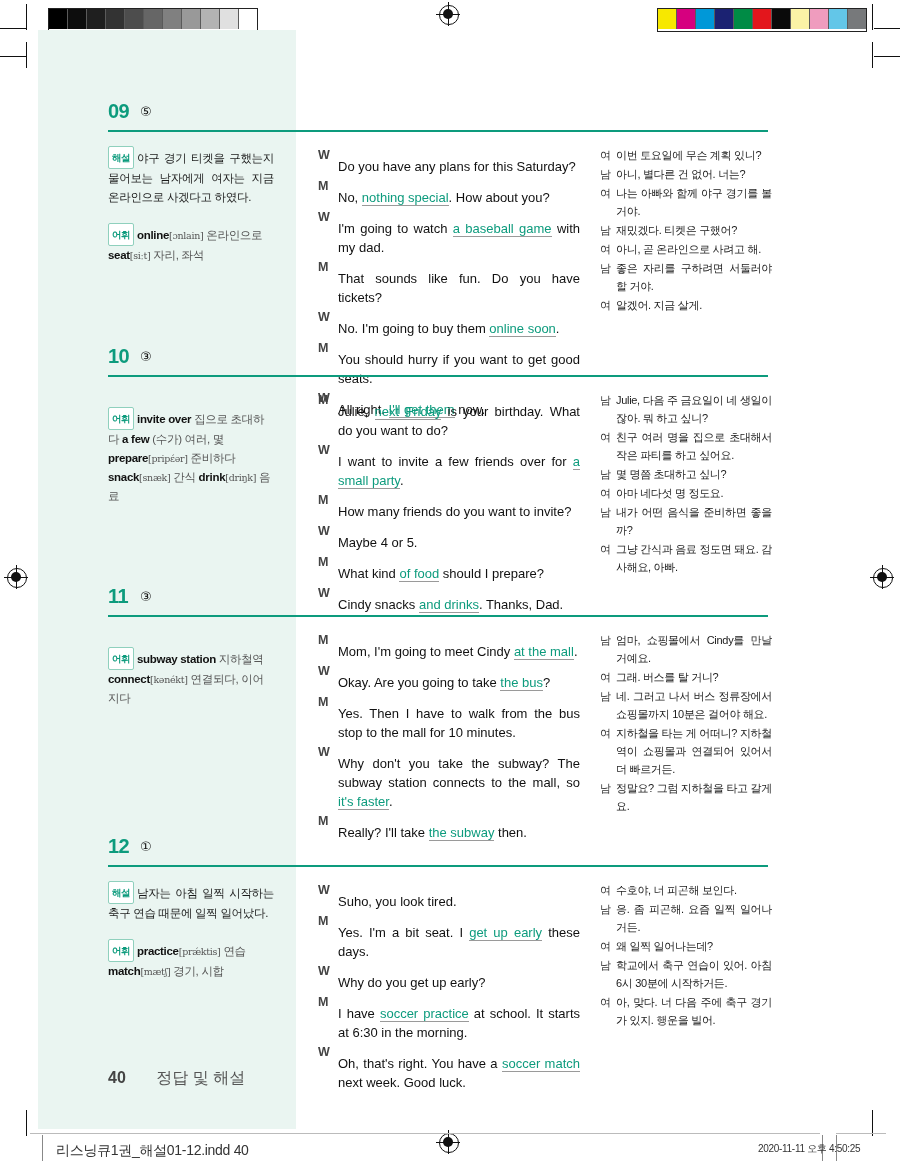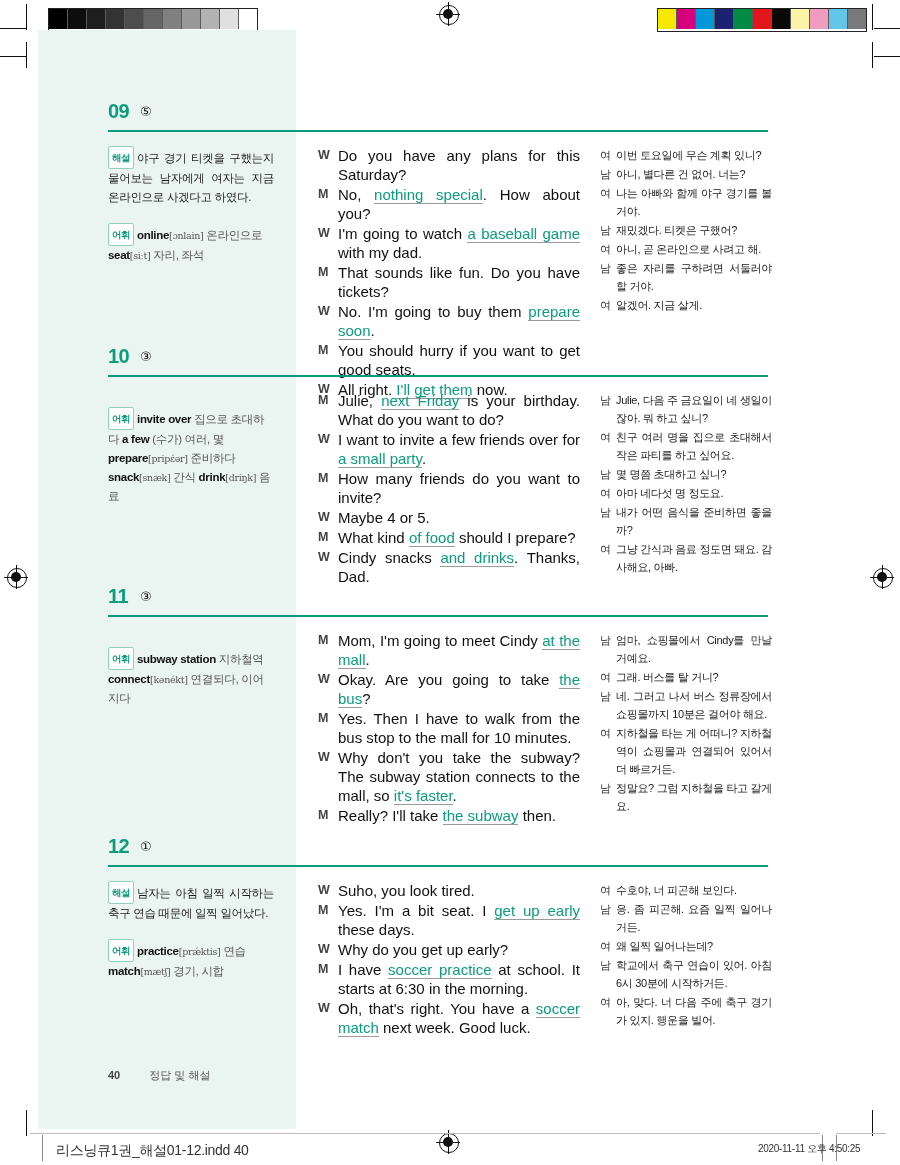--- a/index.html
+++ b/index.html
@@ -68,31 +68,31 @@
   .kr{font-size:11.5px;line-height:19px;color:#1a1a1a;letter-spacing:-0.3px;text-align:justify;}
   .voc{margin-top:16px;font-size:11.5px;line-height:19px;color:#1a1a1a;letter-spacing:-0.3px;}
   .voc .w{font-weight:bold;color:#111;}
   .voc .ipa{font-size:9.5px;color:#555;font-family:"DejaVu Serif",serif;}
   .voc .mean{color:#555;}
 
   
   .colB{position:absolute;left:318px;width:262px;}
   .line{display:flex;margin-bottom:1px;}
   .spk{width:20px;flex:0 0 20px;font-size:12.5px;font-weight:bold;color:#444;line-height:19px;}
-  .txt{flex:1;font-size:15px;line-height:19px;color:#111;text-align:justify;}
+  .txt{flex:1;font-size:13px;line-height:19px;color:#111;text-align:justify;margin-top:11px;}
   .hl{color:#0d9b7d;border-bottom:1px solid #9a9a9a;}
 
   
   .colC{position:absolute;left:600px;width:172px;}
   .kline{display:flex;margin-bottom:1px;}
   .kspk{width:16px;flex:0 0 16px;font-size:11px;color:#333;line-height:18px;}
   .ktxt{flex:1;font-size:11px;line-height:18px;color:#1a1a1a;letter-spacing:-0.3px;text-align:justify;}
 
   
-  #page-footer{position:absolute;left:108px;top:1038px;font-size:11px;color:#555;}
+  #page-footer{position:absolute;left:108px;top:1038px;font-size:16px;color:#555;}
   #page-footer .pno{font-weight:bold;color:#444;margin-right:26px;}
 
   #print-footer{position:absolute;left:0;top:1133px;width:900px;height:32px;}
   #print-footer .fline{position:absolute;top:0;height:1px;background:#bbb;}
   #print-footer .fbar{position:absolute;width:1px;background:#888;top:2px;height:26px;}
   #file-name{position:absolute;left:56px;top:9px;font-size:14px;color:#333;letter-spacing:-0.3px;}
   #print-time{position:absolute;left:758px;top:9px;font-size:10px;color:#333;letter-spacing:-0.3px;}
 </style>
 </head>
 <body>
@@ -184,21 +184,21 @@
             <div class="line">
               <div class="spk">W</div>
               <div class="txt"><span>I'm going to watch </span><span class="hl">a baseball game</span><span> with my dad.</span></div>
             </div>
             <div class="line">
               <div class="spk">M</div>
               <div class="txt"><span>That sounds like fun. Do you have tickets?</span></div>
             </div>
             <div class="line">
               <div class="spk">W</div>
-              <div class="txt"><span>No. I'm going to buy them </span><span class="hl">prepare soon</span><span>.</span></div>
+              <div class="txt"><span>No. I'm going to buy them </span><span class="hl">online soon</span><span>.</span></div>
             </div>
             <div class="line">
               <div class="spk">M</div>
               <div class="txt"><span>You should hurry if you want to get good seats.</span></div>
             </div>
             <div class="line">
               <div class="spk">W</div>
               <div class="txt"><span>All right. </span><span class="hl">I'll get them</span><span> now.</span></div>
             </div>
           </div>

